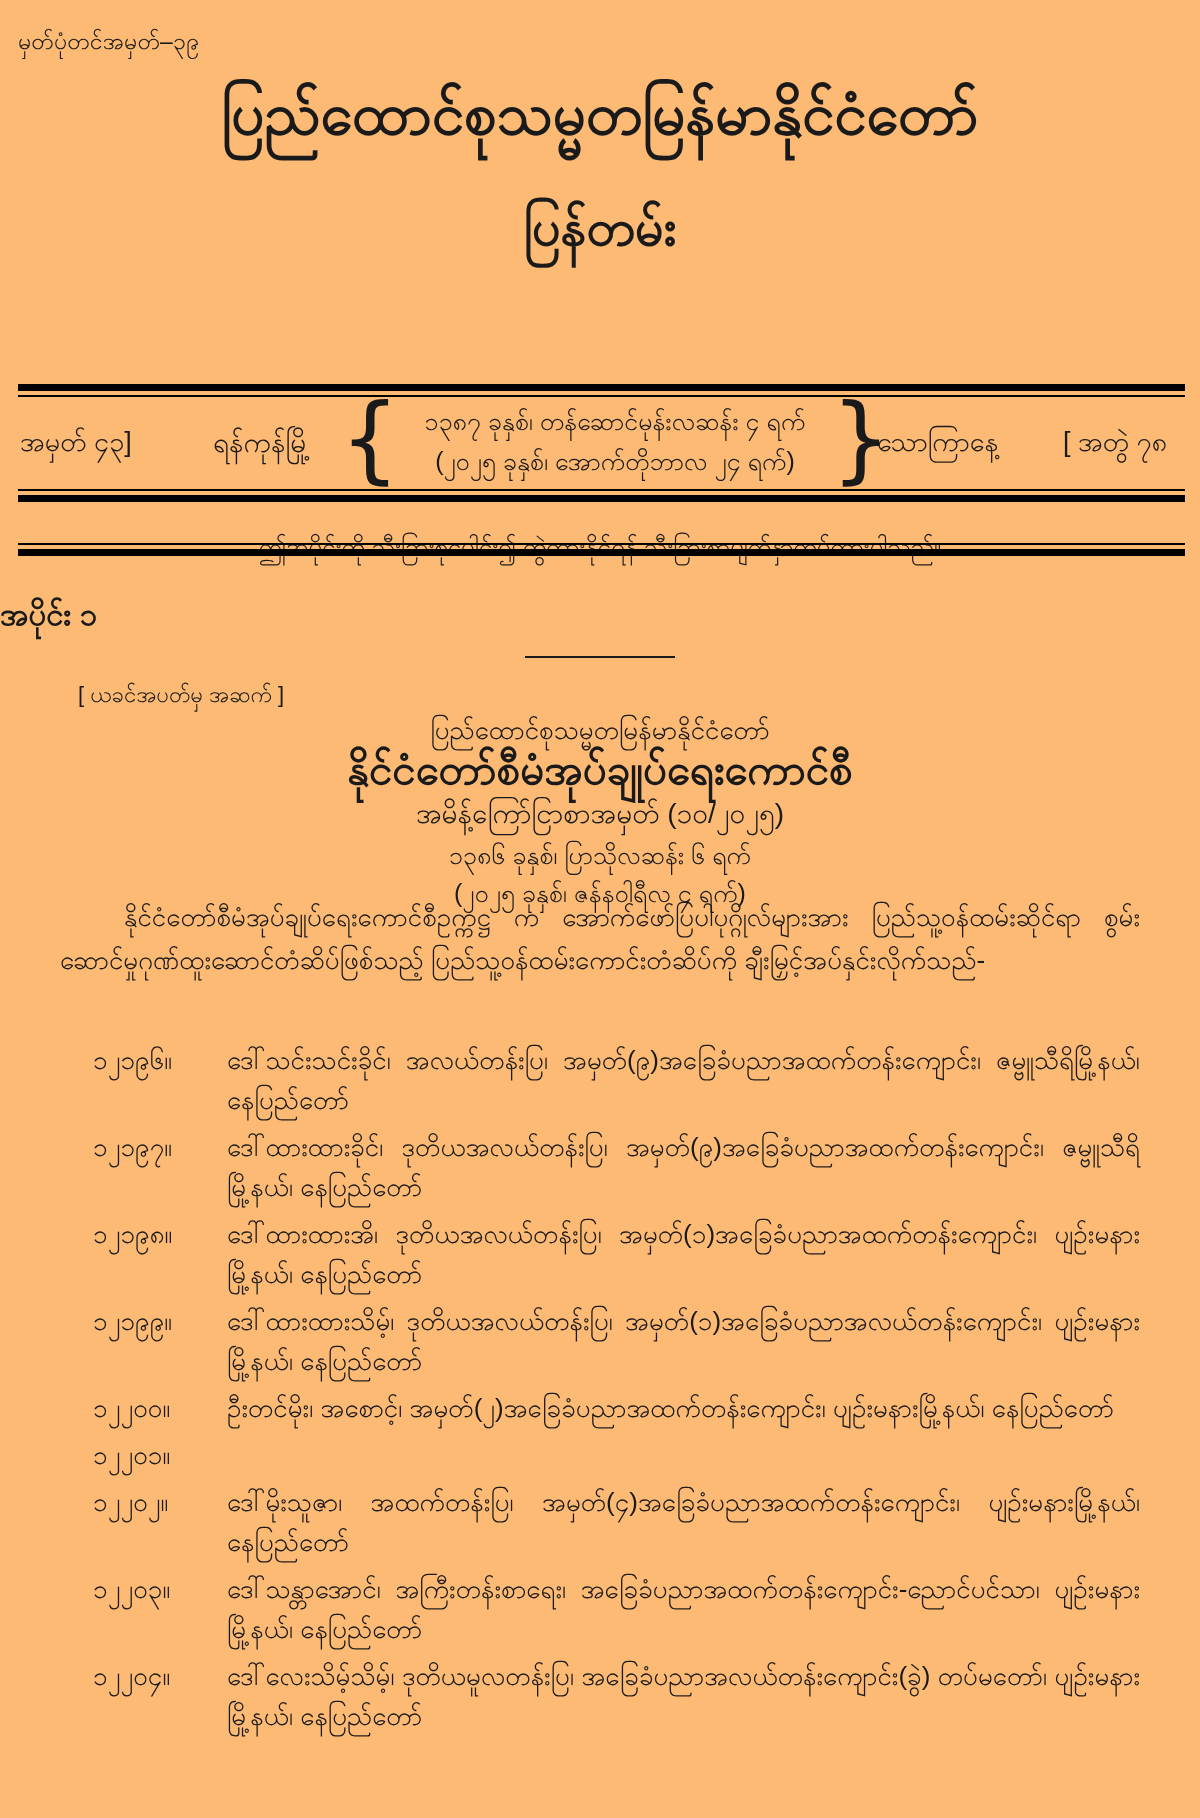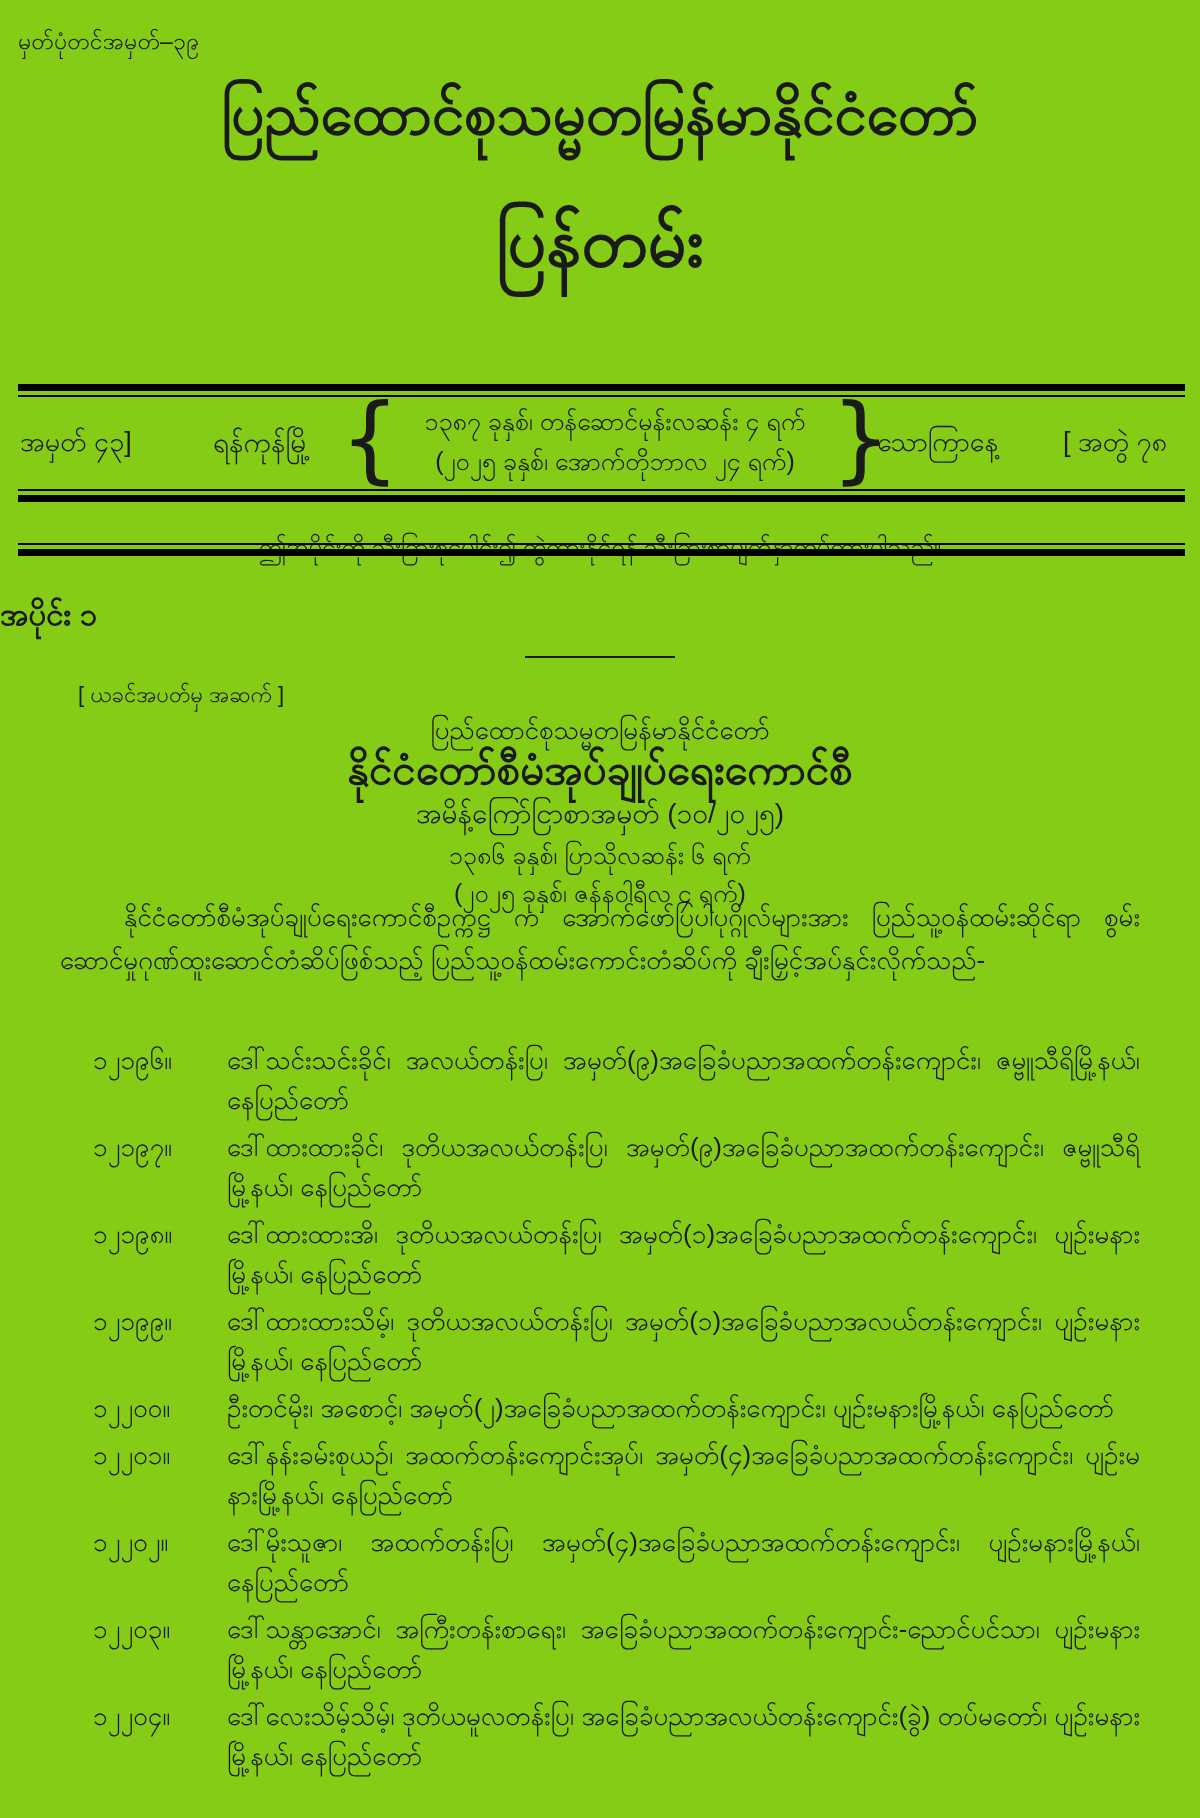--- a/index.html
+++ b/index.html
@@ -1,24 +1,24 @@
 <!DOCTYPE html>
 <html><head>
 <meta charset="utf-8">
 <style>
   html,body{margin:0;padding:0;background:#ffffff;}
   body{font-family:"Liberation Sans","DejaVu Sans",sans-serif;color:#1a1a1a;}
-  .page{position:relative;width:1200px;height:1818px;background:#84cc16;overflow:hidden;margin:0 auto;}
+  .page{position:relative;width:1200px;height:1818px;background:#fdba74;overflow:hidden;margin:0 auto;}
 
   .reg-no{position:absolute;top:26px;left:18px;font-size:23px;letter-spacing:.2px;}
 
   .title1{position:absolute;top:68px;left:0;width:100%;margin:0;text-align:center;
           font-size:58px;font-weight:700;line-height:1.6;}
   .title2{position:absolute;top:188px;left:0;width:100%;margin:0;text-align:center;
-          font-size:68px;font-weight:700;line-height:1.6;}
+          font-size:50px;font-weight:700;line-height:1.6;}
 
   .rule{position:absolute;left:18px;right:15px;height:4px;}
   .rule-thick-thin{border-top:7px solid #000;border-bottom:2px solid #000;}
   .rule-thin-thick{border-top:2px solid #000;border-bottom:7px solid #000;}
   .rule-a{top:384px;}
   .rule-b{top:489px;}
   .rule-c{top:543px;}
 
   .issue-no{position:absolute;top:424px;left:20px;font-size:27px;}
   .city{position:absolute;top:424px;left:213px;font-size:28px;}
@@ -123,21 +123,20 @@
         <span class="r-text">ဒေါ်ထားထားသိမ့်၊ ဒုတိယအလယ်တန်းပြ၊ အမှတ်(၁)အခြေခံပညာအလယ်တန်းကျောင်း၊ ပျဉ်းမနားမြို့နယ်၊ နေပြည်တော်</span>
       </li>
 
       <li class="recipient">
         <span class="r-no">၁၂၂၀၀။</span>
         <span class="r-text">ဦးတင်မိုး၊ အစောင့်၊ အမှတ်(၂)အခြေခံပညာအထက်တန်းကျောင်း၊ ပျဉ်းမနားမြို့နယ်၊ နေပြည်တော်</span>
       </li>
 
       <li class="recipient">
         <span class="r-no">၁၂၂၀၁။</span>
-        <span class="r-text">ဒေါ်နန်းခမ်းစုယဉ်၊ အထက်တန်းကျောင်းအုပ်၊ အမှတ်(၄)အခြေခံပညာအထက်တန်းကျောင်း၊ ပျဉ်းမနားမြို့နယ်၊ နေပြည်တော်</span>
       </li>
 
       <li class="recipient">
         <span class="r-no">၁၂၂၀၂။</span>
         <span class="r-text">ဒေါ်မိုးသူဇာ၊ အထက်တန်းပြ၊ အမှတ်(၄)အခြေခံပညာအထက်တန်းကျောင်း၊ ပျဉ်းမနားမြို့နယ်၊ နေပြည်တော်</span>
       </li>
 
       <li class="recipient">
         <span class="r-no">၁၂၂၀၃။</span>
         <span class="r-text">ဒေါ်သန္တာအောင်၊ အကြီးတန်းစာရေး၊ အခြေခံပညာအထက်တန်းကျောင်း-ညောင်ပင်သာ၊ ပျဉ်းမနားမြို့နယ်၊ နေပြည်တော်</span>

